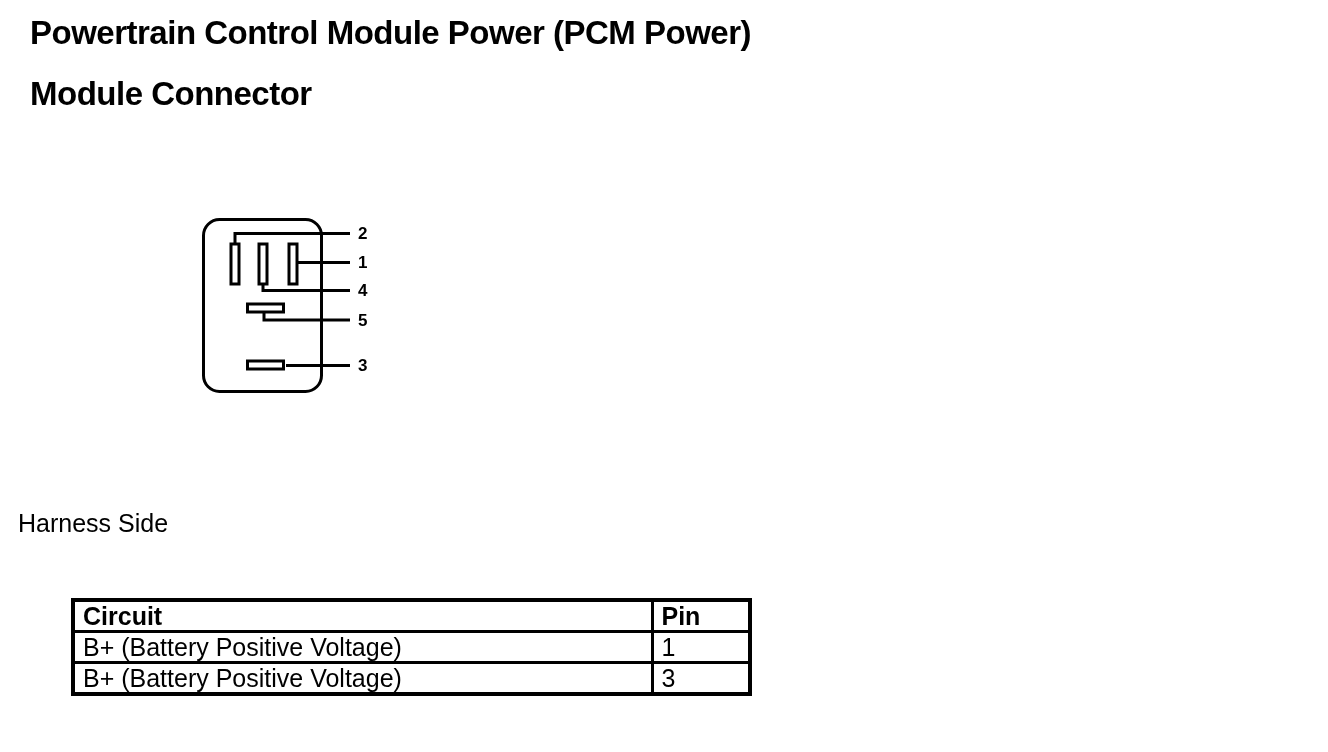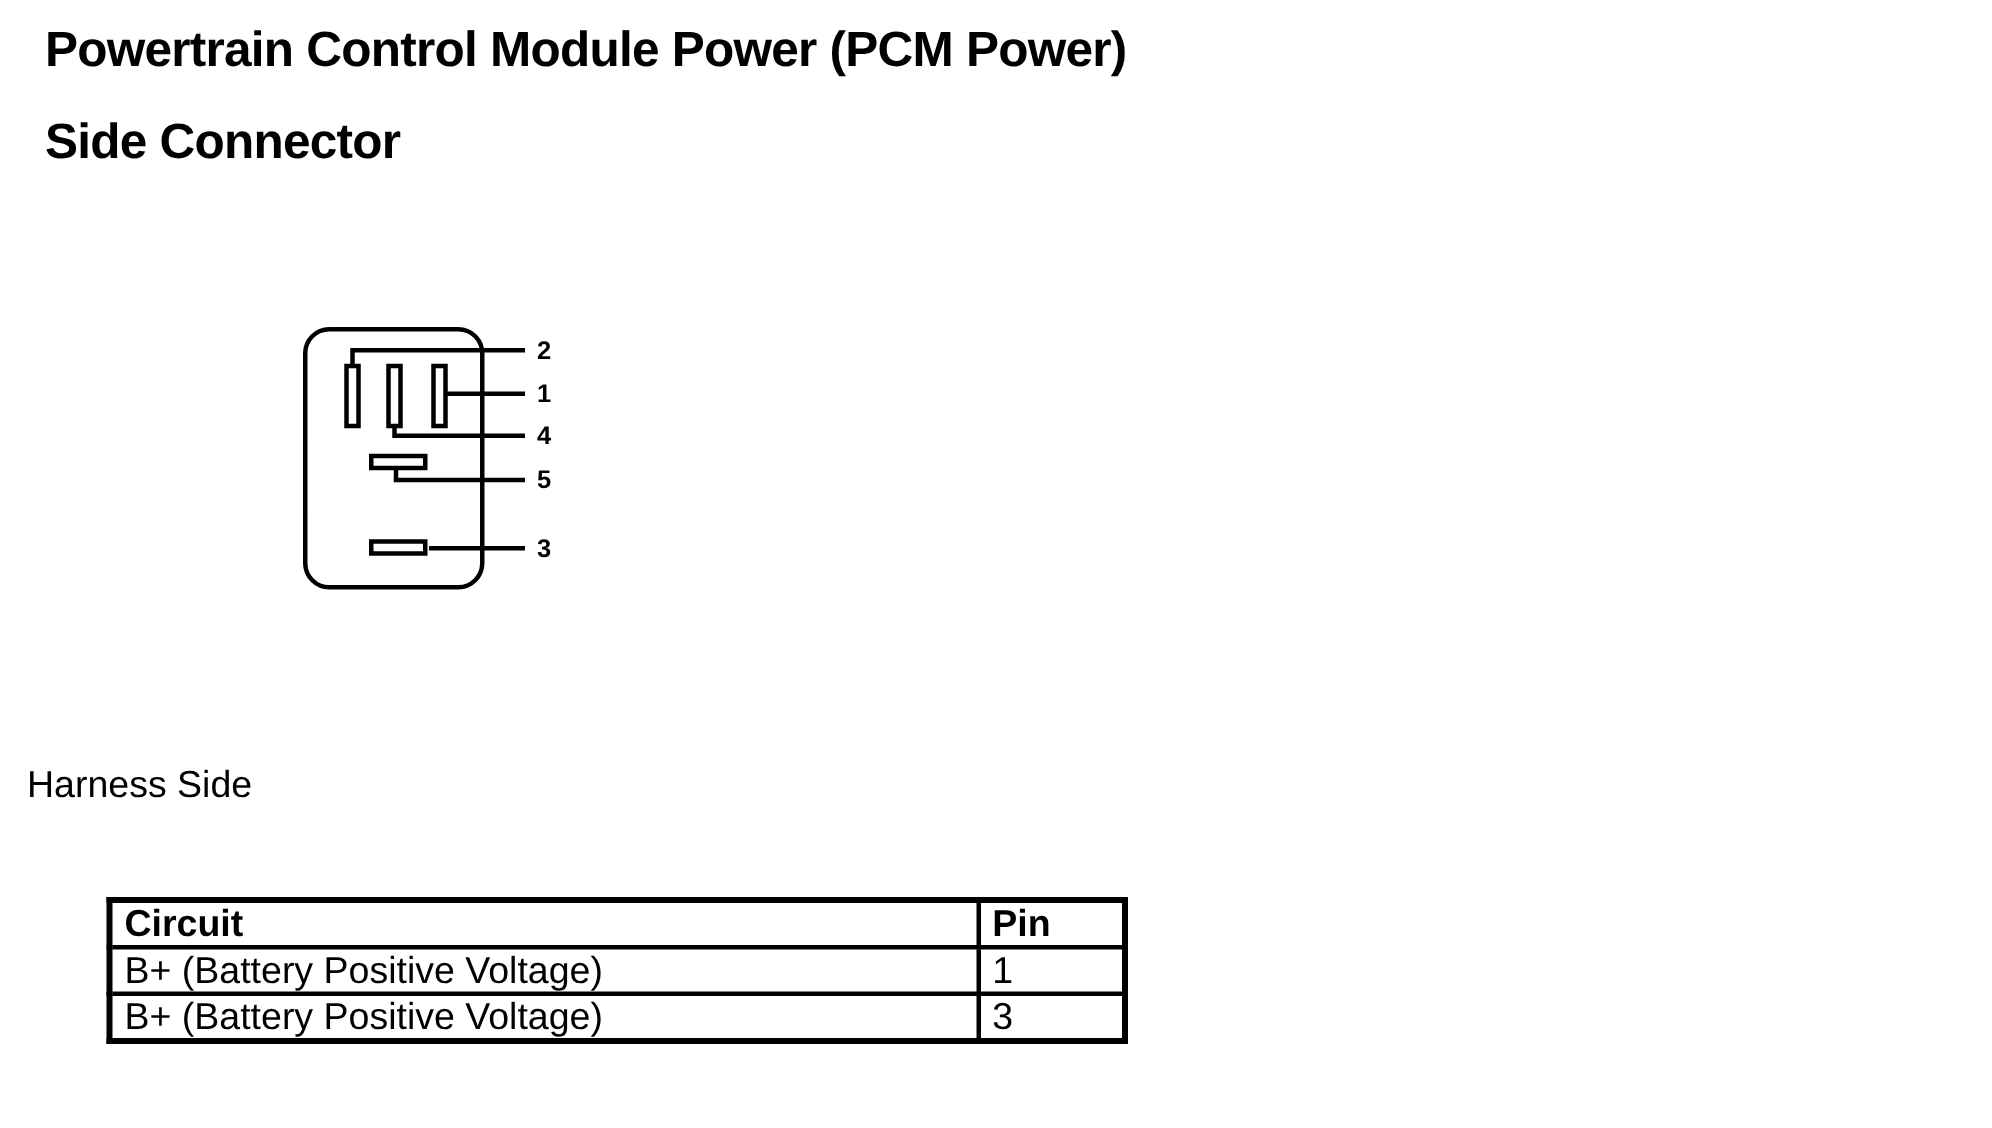--- a/index.html
+++ b/index.html
@@ -61,21 +61,21 @@
     white-space: nowrap;
     overflow: hidden;
   }
   .pin-table th { font-weight: bold; }
 </style>
 </head>
 <body>
 
 <h1 class="page-title">
   <div>Powertrain Control Module Power (PCM Power)</div>
-  <div>Side Connector</div>
+  <div>Module Connector</div>
 </h1>
 
 <svg class="connector-svg" viewBox="0 0 235 200" xmlns="http://www.w3.org/2000/svg">
 
   <rect class="outline" x="8.5" y="9.5" width="118" height="172" rx="16" ry="16"></rect>
 
   <polyline class="leader" points="40,36 40,23.5 155,23.5"></polyline>
   <polyline class="leader" points="100,52.5 155,52.5"></polyline>
   <polyline class="leader" points="68,72 68,80.5 155,80.5"></polyline>
   <polyline class="leader" points="69,101 69,110 155,110"></polyline>

